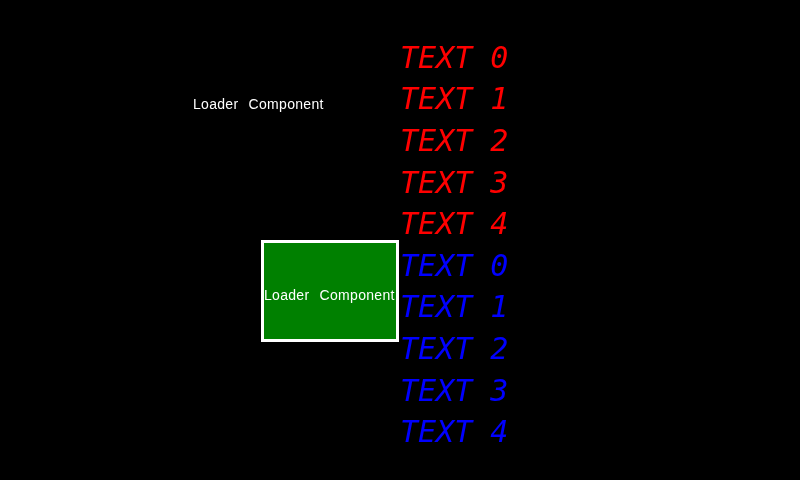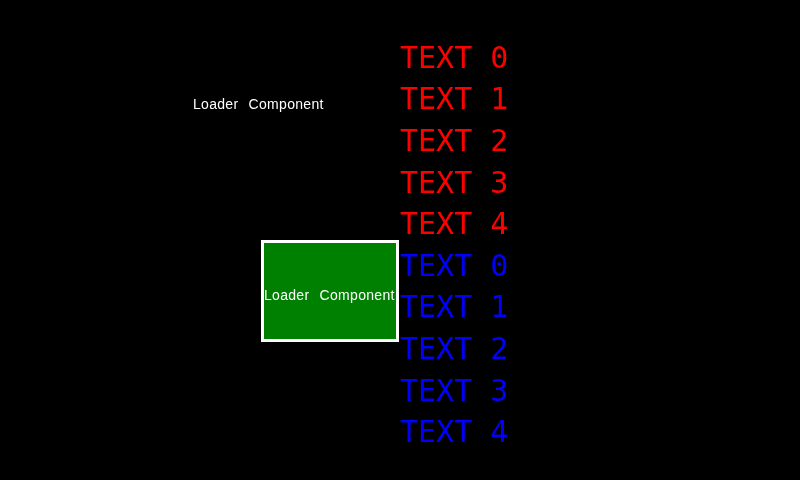--- a/index.html
+++ b/index.html
@@ -44,20 +44,21 @@
     line-height: 18px;
     word-spacing: 6px;
     letter-spacing: 0.3px;
     white-space: nowrap;
     margin-top: 8px;
     overflow: visible;
   }
   .text-list {
     position: absolute;
     left: 400px;
+    font-style: italic;
   }
   .text-list.red { top: 36.5px; color: var(--red-list, #ff0000); }
   .text-list.blue { top: 244.5px; color: var(--blue-list, #0000ff); }
   .text-list-item {
     height: 41.6px;
     display: flex;
     align-items: center;
     font-family: "DejaVu Sans Mono", monospace;
     font-size: 30px;
     white-space: pre;

